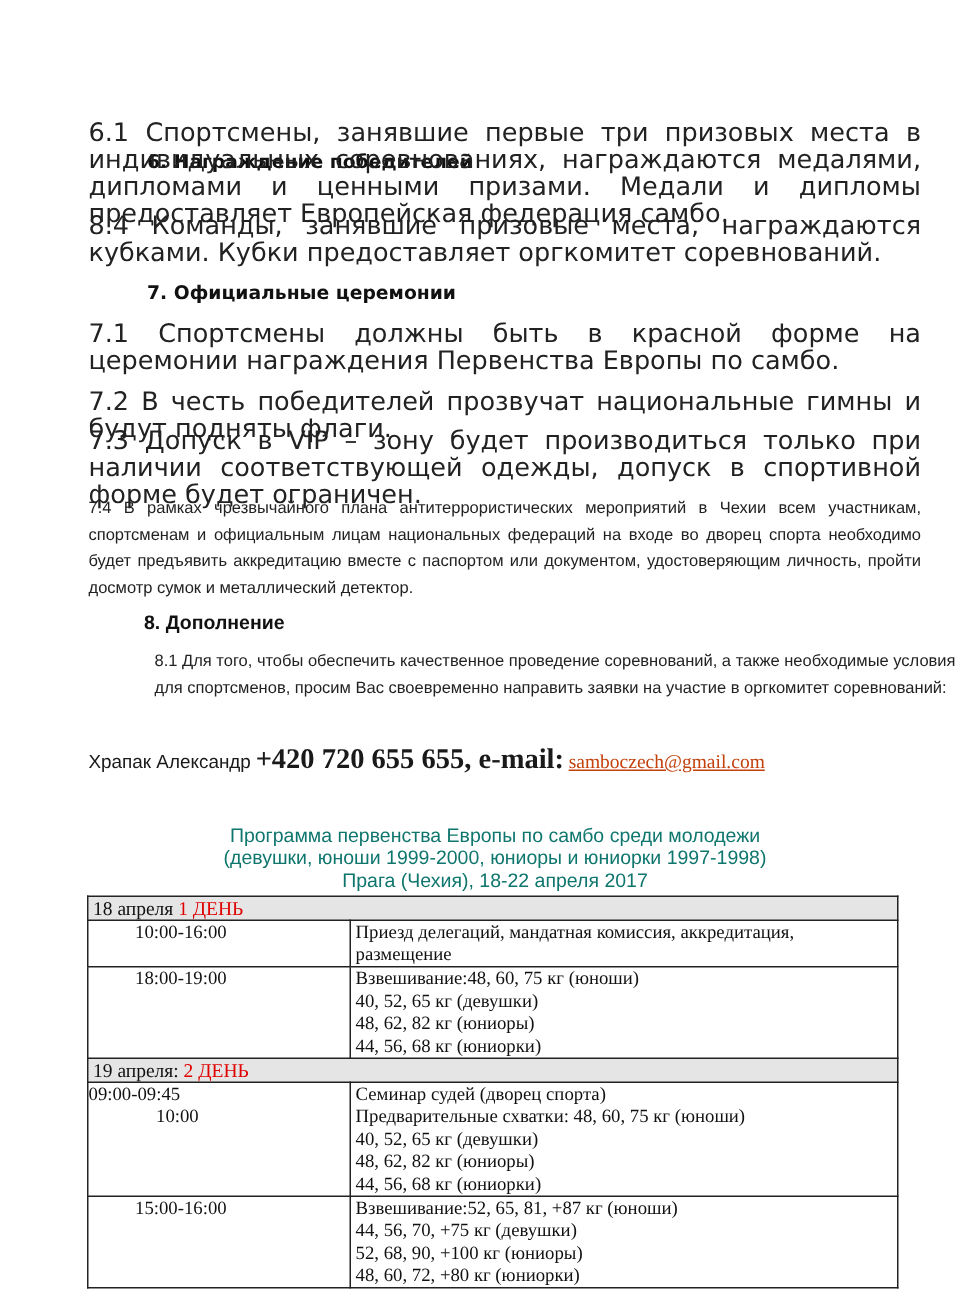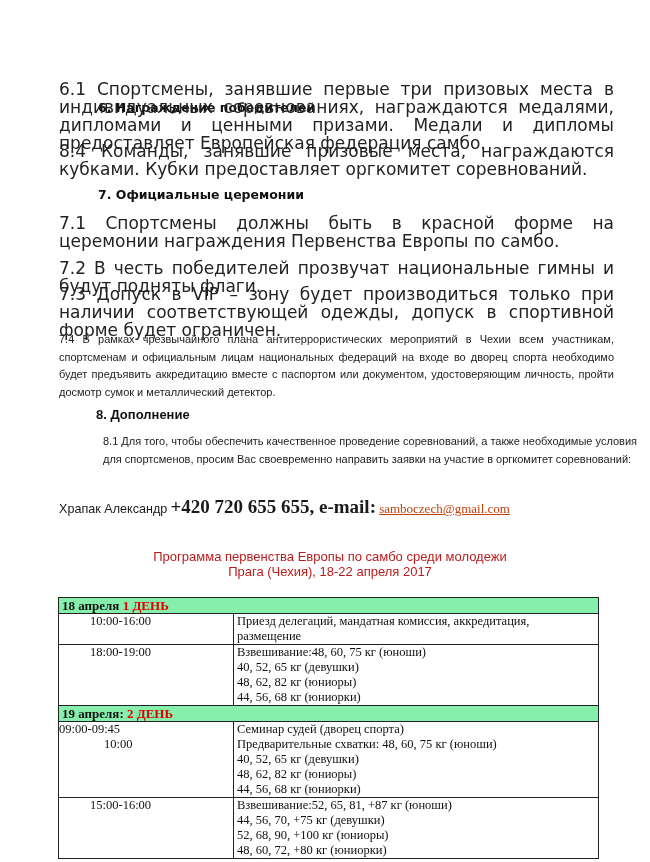--- a/index.html
+++ b/index.html
@@ -5,24 +5,24 @@
   html, body { margin: 0; padding: 0; background: #ffffff; }
   body { width: 650px; height: 862px; position: relative; overflow: hidden; color: #1a1a1a; }
   .doc { position: absolute; left: 0; top: 0; width: 650px; }
   .h { position: absolute; font-family: "DejaVu Sans", sans-serif; font-weight: bold; font-size: 12.5px; color: #111; }
   .p { position: absolute; left: 59px; width: 555px; font-family: "DejaVu Sans", sans-serif; font-size: 17px; line-height: 18px; text-align: justify; color: #222; }
   .p.lib { font-family: "Liberation Sans", sans-serif; font-size: 11px; line-height: 17.5px; }
   .contact { position: absolute; left: 59px; top: 496px; font-size: 12.6px; }
   .contact .name { font-family: "Liberation Sans", sans-serif; }
   .contact .phone { font-family: "Liberation Serif", serif; font-weight: bold; font-size: 19px; margin-left: 0; }
   .contact a { font-family: "Liberation Serif", serif; font-size: 13px; color: #c2410c; text-decoration: underline; }
-  .prog-title { position: absolute; left: 60px; width: 540px; top: 549px; text-align: center; font-family: "Liberation Sans", sans-serif; font-size: 13px; line-height: 15px; color: #b91c1c; }
+  .prog-title { position: absolute; left: 60px; width: 540px; top: 549px; text-align: center; font-family: "Liberation Sans", sans-serif; font-size: 13px; line-height: 15px; color: #0f766e; }
   table.sched { position: absolute; left: 58px; top: 597px; width: 541px; border-collapse: collapse; font-family: "Liberation Serif", serif; font-size: 12.5px; color: #111; }
   table.sched td { border: 1px solid #222; padding: 0 3px; vertical-align: top; line-height: 15px; }
-  tr.day td { background: #86efac; font-weight: bold; font-size: 13px; height: 14px; }
+  tr.day td { background: #e5e5e5; font-weight: normal; font-size: 13px; height: 14px; }
   .daynum { color: #e00000; }
   td.time { width: 168px; }
   td.time .t { display: block; }
   td.time .ind { padding-left: 28px; }
   td.ev .l { display: block; }
 </style>
 </head>
 <body>
 
 <div class="doc">
@@ -41,20 +41,21 @@
   <div class="p lib" style="top:433px; text-align:left;margin-left:44px;">8.1 Для того, чтобы обеспечить качественное проведение соревнований, а также необходимые условия для спортсменов, просим Вас своевременно направить заявки на участие в оргкомитет соревнований:</div>
 
   <div class="contact">
     <span class="name">Храпак Александр</span>
     <span class="phone">+420 720 655 655, e-mail:</span>
     <a>samboczech@gmail.com</a>
   </div>
 
   <div class="prog-title">
     <div>Программа первенства Европы по самбо среди молодежи</div>
+    <div>(девушки, юноши 1999-2000, юниоры и юниорки 1997-1998)</div>
     <div>Прага (Чехия), 18-22 апреля 2017</div>
   </div>
 
   <table class="sched">
     <tbody>
         <tr class="day">
       <td colspan="2">
         <span>18 апреля </span><span class="daynum">1 ДЕНЬ</span>
       </td>
     </tr>

